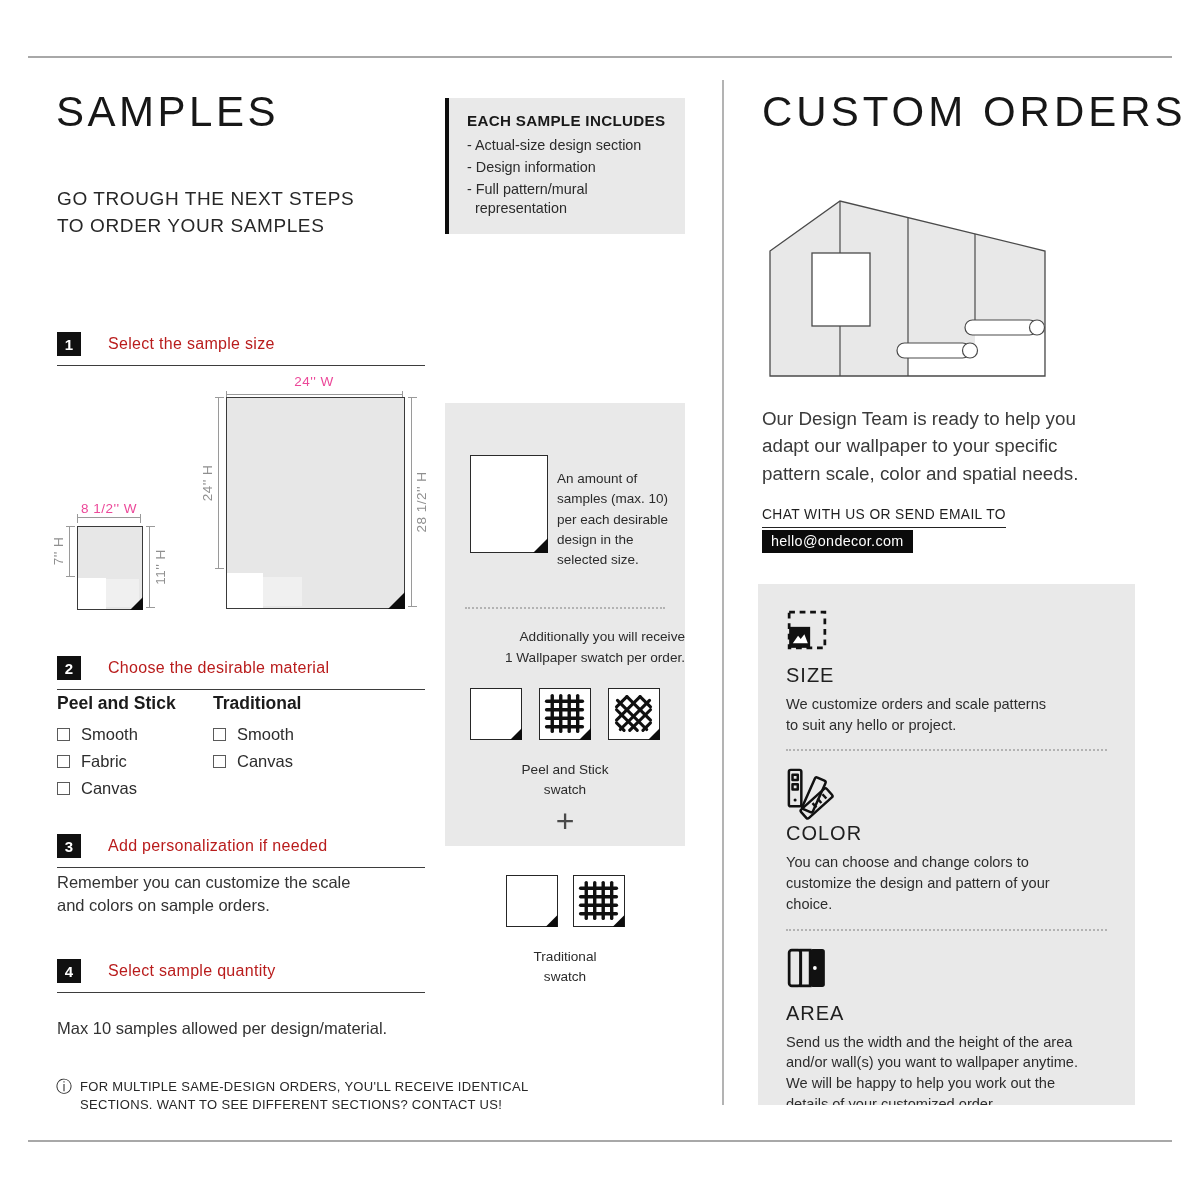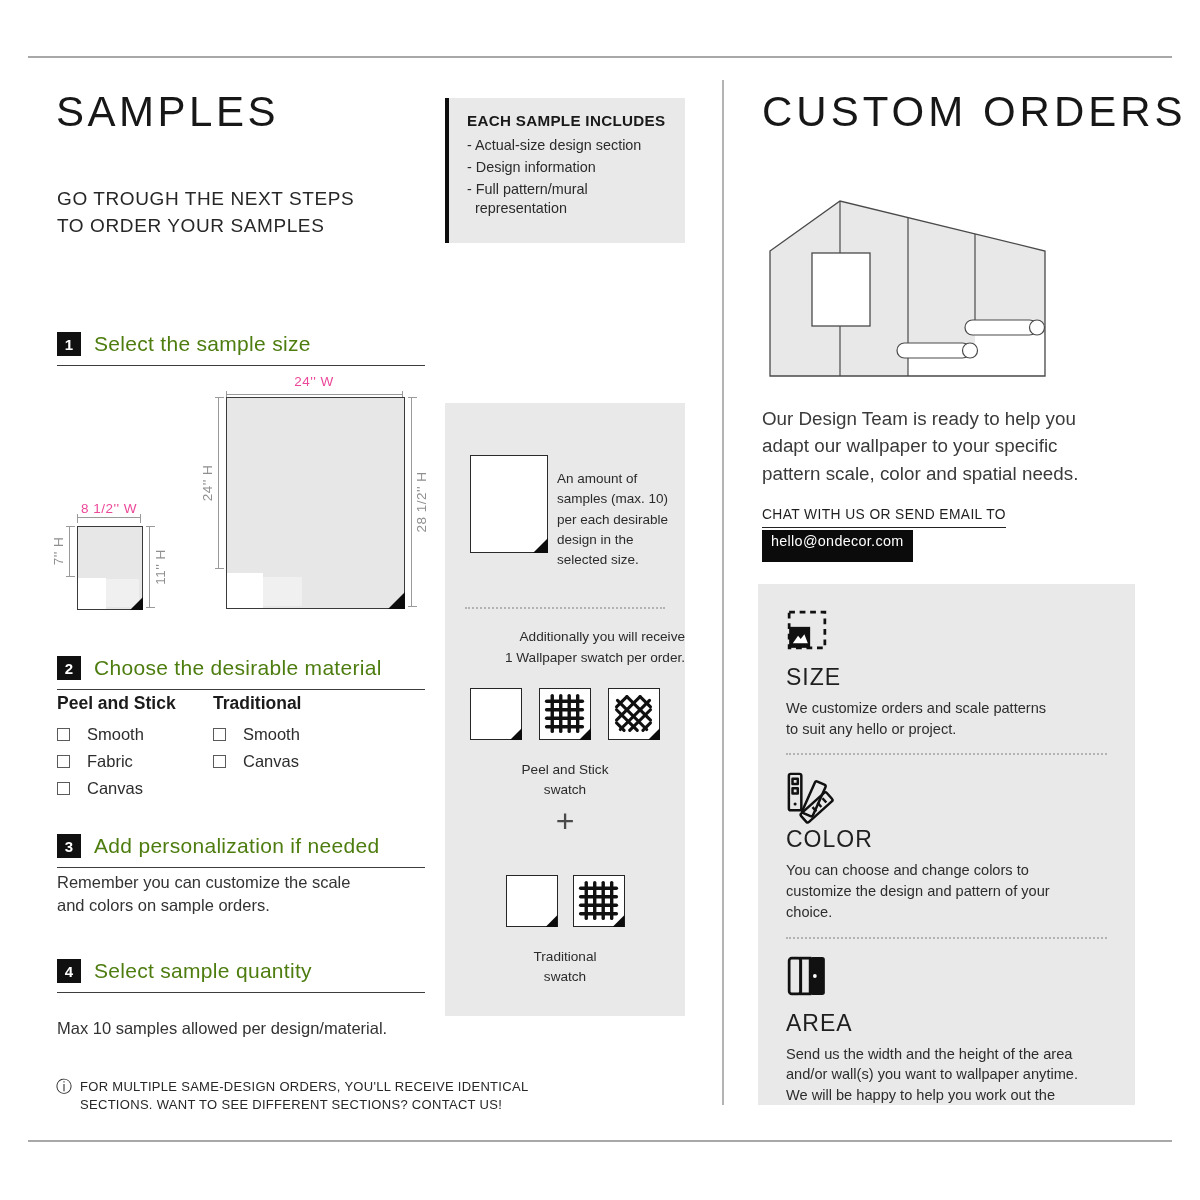--- a/index.html
+++ b/index.html
@@ -19,21 +19,21 @@
   .title-custom{left:762px;top:88px;letter-spacing:4px;}
 
   .intro{left:57px;top:186px;font-size:19px;line-height:1.42;letter-spacing:.6px;color:#272727;}
 
   
   .step{left:57px;width:368px;display:flex;align-items:center;gap:13px;
         border-bottom:1.6px solid #3d3d3d;padding-bottom:9px;}
   .step1{top:332px;}.step2{top:656px;}.step3{top:834px;}.step4{top:959px;}
   .badge{width:24px;height:24px;background:#101010;color:#fff;font-size:15px;font-weight:700;
          display:flex;align-items:center;justify-content:center;flex:0 0 auto;}
-  .step-label{font-size:21px;color:#4d7c0f;letter-spacing:.3px;}
+  .step-label{font-size:16px;color:#b91c1c;letter-spacing:.3px;margin-left:14px;}
 
   
   .diagram{left:57px;top:373px;width:368px;height:252px;}
   .srect{position:absolute;background:#e7e7e7;border:1.3px solid #3a3a3a;}
   .lg{left:169px;top:24px;width:177px;height:210px;}
   .sm{left:20px;top:153px;width:64px;height:82px;}
   .lg-white{position:absolute;left:0;bottom:0;width:36px;height:35px;background:#fff;}
   .lg-light{position:absolute;left:36px;bottom:2px;width:39px;height:29px;background:#f0f0f0;}
   .sm-white{position:absolute;left:0;bottom:0;width:28px;height:31px;background:#fff;}
   .sm-light{position:absolute;left:28px;bottom:2px;width:33px;height:28px;background:#f0f0f0;}
@@ -54,39 +54,39 @@
   .dim-v::before{top:0;}.dim-v::after{bottom:0;}
   .hlabel{position:absolute;transform:translateX(-50%);font-size:13.5px;color:#ec4899;
         letter-spacing:.5px;white-space:nowrap;}
   .vlabel{position:absolute;transform:translate(-50%,-50%) rotate(-90deg);font-size:13.5px;
         color:#8f8f8f;letter-spacing:.5px;white-space:nowrap;}
 
   
   .mat-col{top:693px;}
   .mat-col1{left:57px;}.mat-col2{left:213px;}
   .mat-title{font-size:17.5px;font-weight:700;color:#1b1b1b;margin-bottom:11px;}
-  .opt{display:flex;align-items:center;gap:17px;font-size:16.5px;color:#2d2d2d;margin-top:8px;}
+  .opt{display:flex;align-items:center;gap:11px;font-size:16.5px;color:#2d2d2d;margin-top:8px;}
   .cbx{width:11px;height:11px;border:1.6px solid #5a5a5a;flex:0 0 auto;}
 
   .step3-text{left:57px;top:871px;font-size:16.5px;line-height:1.38;color:#333;}
   .step4-text{left:57px;top:1019px;font-size:16.5px;color:#333;}
 
   .footnote{left:56px;top:1078px;display:flex;gap:8px;width:500px;color:#272727;}
   .fn-icon{font-size:16px;line-height:1.1;}
   .fn-text{font-size:13px;letter-spacing:.3px;line-height:1.4;}
 
   
   .includes{left:445px;top:98px;width:240px;box-sizing:border-box;background:#e9e9e9;
-        border-left:4px solid #0d0d0d;padding:14px 12px 25px 18px;}
+        border-left:4px solid #0d0d0d;padding:14px 12px 16px 18px;}
   .inc-title{font-size:15.2px;font-weight:700;letter-spacing:.3px;color:#191919;margin-bottom:7px;}
   .inc-item{font-size:14.4px;line-height:1.32;color:#2b2b2b;white-space:pre-wrap;margin-top:3px;}
 
   .ywr{left:445px;top:360px;width:240px;height:43px;background:#0d0d0d;color:#fff;
         display:flex;align-items:center;justify-content:center;font-size:16.5px;letter-spacing:3px;}
-  .mid-panel{left:445px;top:403px;width:240px;height:613px;background:#e9e9e9;}
+  .mid-panel{left:445px;top:403px;width:240px;height:443px;background:#e9e9e9;}
   .mini-sample{position:absolute;left:25px;top:52px;width:76px;height:96px;background:#fff;
         border:1.3px solid #2b2b2b;}
   .receive-text{position:absolute;left:112px;top:66px;width:130px;font-size:13.5px;
         line-height:1.5;color:#2b2b2b;}
   .dotted{border:none;border-top:2px dotted #b3b3b3;}
   .dot1{position:absolute;left:20px;right:20px;top:196px;}
   .additional{position:absolute;left:0;top:224px;width:100%;text-align:right;
         font-size:13.6px;line-height:1.52;color:#2b2b2b;}
   .swrow{position:absolute;left:0;width:100%;display:flex;justify-content:center;}
   .row1{top:285px;gap:17px;}
@@ -98,26 +98,26 @@
   .peel-label{top:357px;}
   .plus{position:absolute;left:0;top:400px;width:100%;text-align:center;font-size:32px;
         font-weight:400;color:#4a4a4a;}
   .trad-label{top:544px;}
 
   
   .para{left:762px;top:405px;font-size:18.8px;line-height:1.46;color:#3a3a3a;}
   .chat{left:762px;top:507px;font-size:13.8px;letter-spacing:.4px;color:#1f1f1f;
         border-bottom:1.6px solid #222;padding-bottom:5px;}
   .email{left:762px;top:530px;background:#0b0b0b;color:#fff;font-size:14.4px;
-        padding:3px 9px 13px;letter-spacing:.3px;}
+        padding:3px 9px 4px;letter-spacing:.3px;}
   .right-panel{left:758px;top:584px;width:377px;height:521px;box-sizing:border-box;
         background:#e9e9e9;padding:25px 28px;overflow:hidden;}
   .rp-icon{margin-bottom:11px;height:44px;display:flex;align-items:flex-start;}
   .rp-icon svg{overflow:visible;}
-  .rp-title{font-size:23px;font-weight:400;letter-spacing:1px;color:#1f1f1f;margin:0 0 7px;}
+  .rp-title{font-size:20px;font-weight:400;letter-spacing:1px;color:#1f1f1f;margin:0 0 7px;}
   .rp-text{font-size:14.6px;line-height:1.42;color:#2d2d2d;margin:0;}
   .rp-div{margin:14px 0 16px;}
   .house{left:760px;top:183px;}
 </style>
 </head>
 <body>
 
 <div class="canvas">
 
   <div class="abs top-rule"></div>

